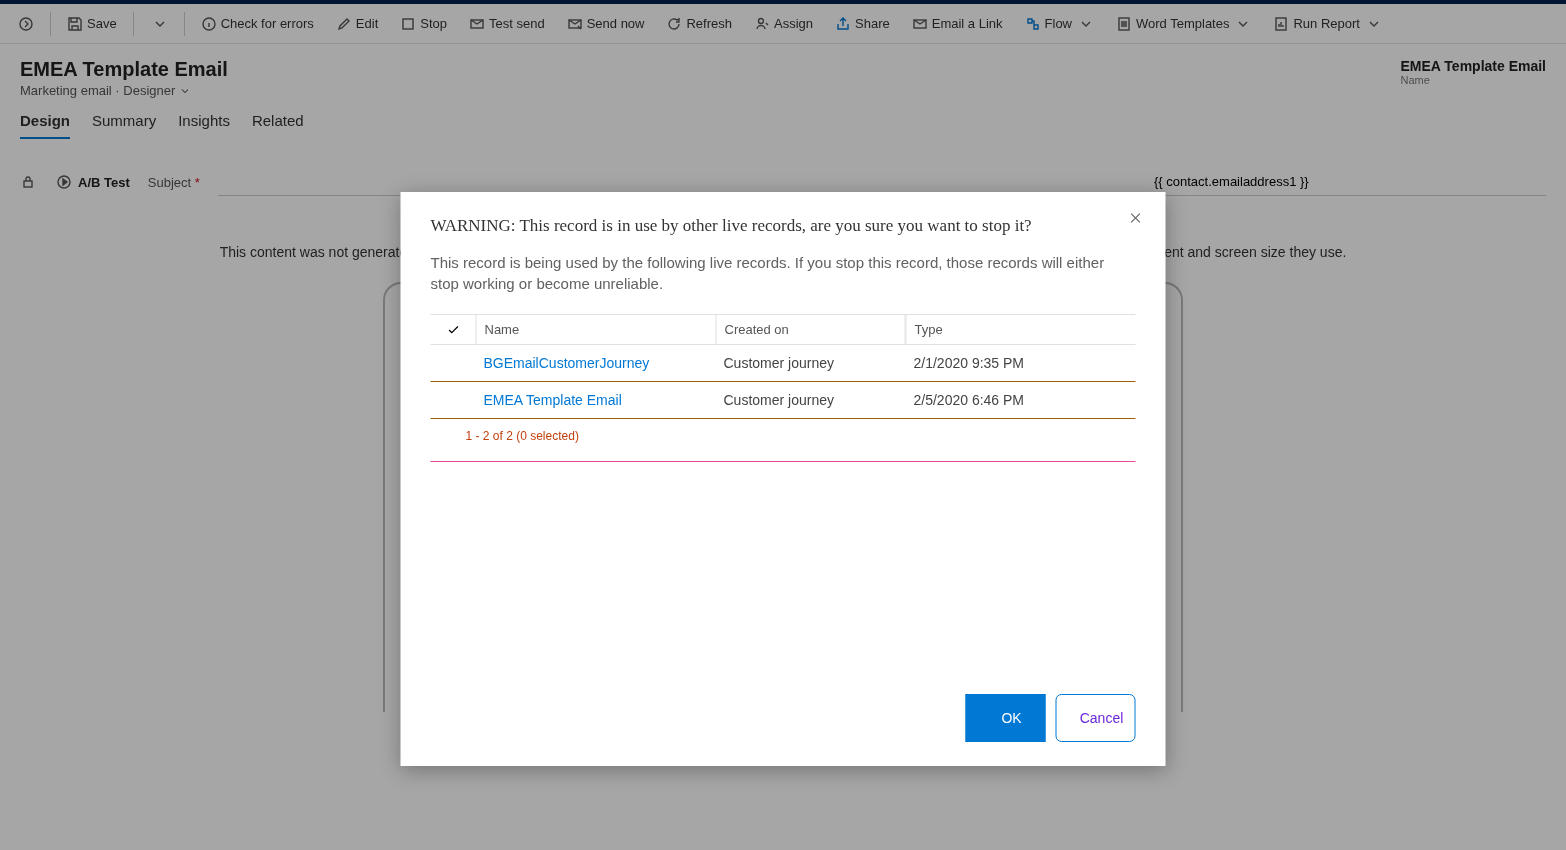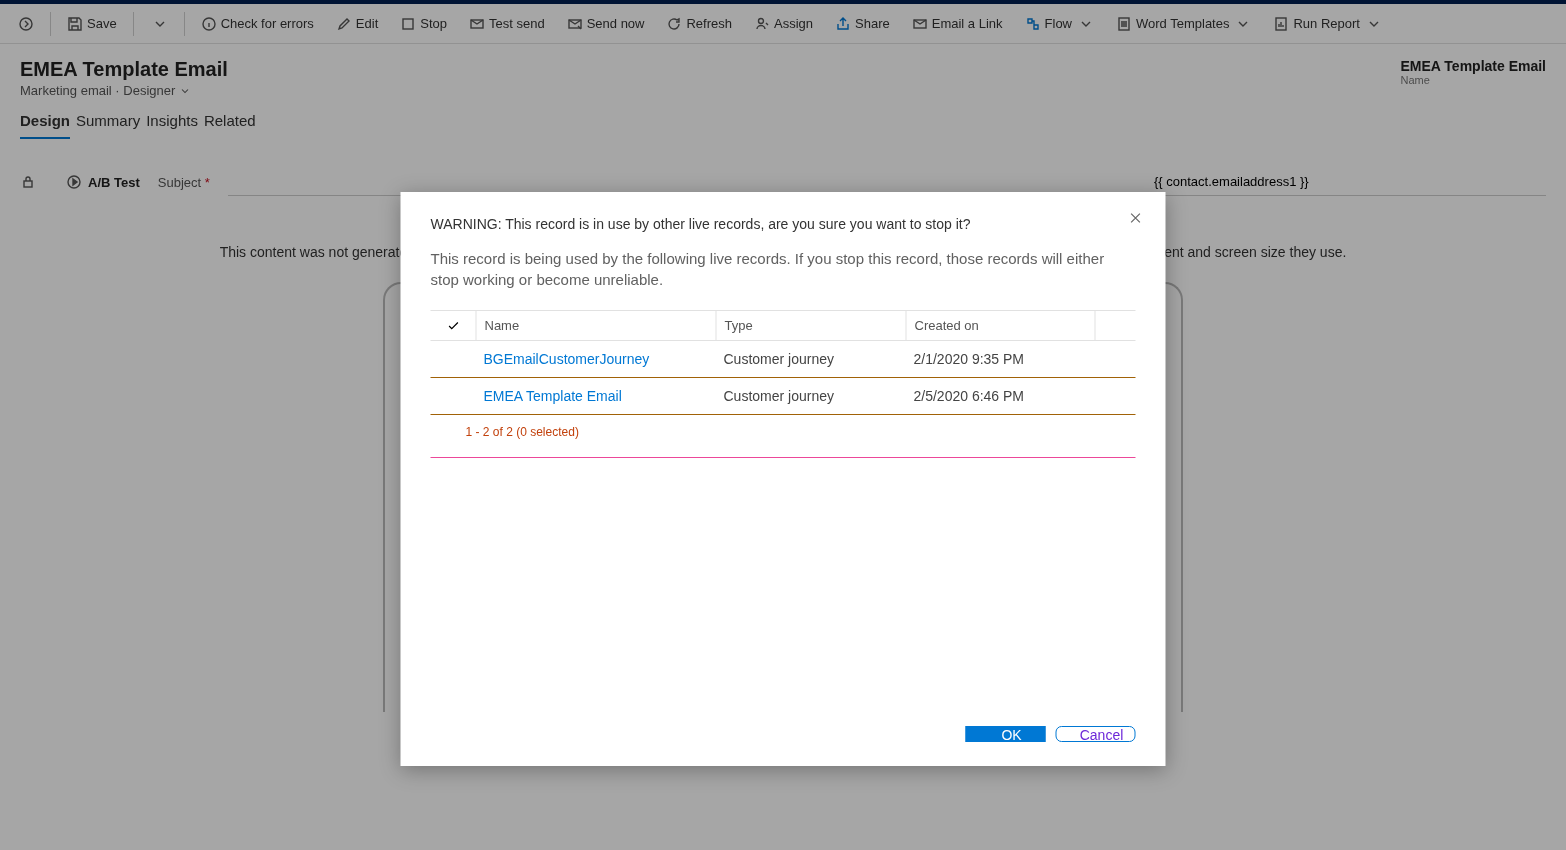--- a/index.html
+++ b/index.html
@@ -18,66 +18,66 @@
 
 
 .page-head { padding: 14px 20px 0 20px; display: flex; justify-content: space-between; align-items: flex-start; }
 .rec-title { font-size: 20px; font-weight: 600; color: #222; }
 .rec-sub { font-size: 13px; color: #555; margin-top: 2px; display: flex; align-items: center; gap: 4px; }
 .head-right { text-align: left; }
 .hr-val { font-size: 14px; font-weight: 600; color: #222; }
 .hr-lbl { font-size: 11px; color: #777; }
 
 
-.tabs { display: flex; gap: 6px; padding: 14px 20px 0 20px; border-bottom: 1px solid transparent; }
+.tabs { display: flex; gap: 22px; padding: 14px 20px 0 20px; border-bottom: 1px solid transparent; }
 .tab { font-size: 15px; color: #333; padding-bottom: 8px; cursor: pointer; }
 .tab.active { font-weight: 600; border-bottom: 2px solid #0078d4; }
 
 
 .form-row { display: flex; align-items: center; padding: 28px 20px 8px 20px; gap: 18px; }
-.form-left { display: flex; align-items: center; gap: 30px; }
+.form-left { display: flex; align-items: center; gap: 20px; }
 .form-label { font-size: 13px; color: #555; }
 .req { color: #c50f1f; }
 .form-input { border: none; border-bottom: 1px solid #ccc; font-size: 13px; padding: 6px 8px; width: 460px; }
 .form-right { margin-left: auto; }
 .form-right .form-input { width: 400px; }
 .abtest { font-size: 13px; font-weight: 600; color: #222; display: flex; align-items: center; gap: 6px; }
 
 .content-note { text-align: center; font-size: 14px; color: #333; padding: 40px 200px 10px; }
 
 
 .device { margin: 12px auto 0; width: 800px; height: 430px; border: 2px solid #bbb; border-radius: 18px 18px 0 0; border-bottom: none; background: #fff; }
 
 
 .scrim { position: absolute; inset: 0; background: rgba(0,0,0,0.35); }
 
 
 .dialog { position: absolute; top: 192px; left: 50%; transform: translateX(-50%); width: 765px; height: 574px; background: #fff; box-shadow: 0 4px 20px rgba(0,0,0,0.3); padding: 24px 30px; display: flex; flex-direction: column; }
 .dlg-close { position: absolute; top: 16px; right: 20px; width: 20px; height: 20px; cursor: pointer; color: #666; display: flex; align-items: center; justify-content: center; }
-.dlg-title { font-size: 14px; color: #333; margin-bottom: 16px; padding-right: 30px; }
+.dlg-title { font-size: 17px; color: #333; margin-bottom: 16px; padding-right: 30px; font-family: Liberation Serif, serif; }
 .dlg-body { font-size: 15px; color: #616161; line-height: 1.4; margin-bottom: 20px; }
 
 .grid { border-top: 1px solid #e1e1e1; }
 .grid-head { display: flex; border-bottom: 1px solid #e1e1e1; }
 .gh-check { width: 45px; display: flex; align-items: center; justify-content: center; padding: 7px 0; }
 .gh-cell { font-size: 13px; color: #555; padding: 7px 8px; border-left: 1px solid #e1e1e1; }
 .gh-name { width: 240px; }
 .gh-type { width: 190px; }
 .gh-created { width: 190px; border-right: 1px solid #e1e1e1; }
 .grid-row { display: flex; align-items: center; border-bottom: 1px solid #a16207; padding: 10px 0; }
 .gr-check { width: 45px; }
 .gr-cell { font-size: 14px; padding: 0 8px; }
 .gr-name { width: 240px; color: #0078d4; cursor: pointer; }
 .gr-type { width: 190px; color: #444; }
 .gr-created { width: 190px; color: #444; }
 
 .grid-status { font-size: 12px; color: #c2410c; padding: 10px 0 18px 35px; border-bottom: 1px solid #ec4899; }
 
 .dlg-footer { margin-top: auto; display: flex; justify-content: flex-end; gap: 10px; }
-.btn { min-width: 80px; height: 16px; font-size: 14px; border: 1px solid; cursor: pointer; padding-left: 12px; }
+.btn { min-width: 80px; height: 48px; font-size: 14px; border: 1px solid; cursor: pointer; padding-left: 12px; }
 .btn-primary { background: #0078d4; border-color: #0078d4; color: #fff; }
 .btn-secondary { background: #fff; border-color: #0078d4; color: #6d28d9; border-radius: 6px; }
 
 svg { stroke: currentColor; fill: none; stroke-width: 1.4; }
 </style>
 </head>
 <body>
 
 <div class="top-thin"></div>
 
@@ -296,22 +296,22 @@
   <div class="dlg-body">This record is being used by the following live records. If you stop this record, those records will either stop working or become unreliable.</div>
 
   <div class="grid">
     <div class="grid-head">
       <div class="gh-check">
         <svg viewBox="0 0 16 16" width="14" height="14">
             <path d="M3 8l3 3 7-7"></path>
           </svg>
       </div>
       <div class="gh-cell gh-name">Name</div>
+      <div class="gh-cell gh-created">Created on</div>
       <div class="gh-cell gh-type">Type</div>
-      <div class="gh-cell gh-created">Created on</div>
     </div>
     <div class="grid-row">
       <div class="gr-check"></div>
       <div class="gr-cell gr-name">BGEmailCustomerJourney</div>
       <div class="gr-cell gr-type">Customer journey</div>
       <div class="gr-cell gr-created">2/1/2020 9:35 PM</div>
     </div>
     <div class="grid-row">
       <div class="gr-check"></div>
       <div class="gr-cell gr-name">EMEA Template Email</div>

